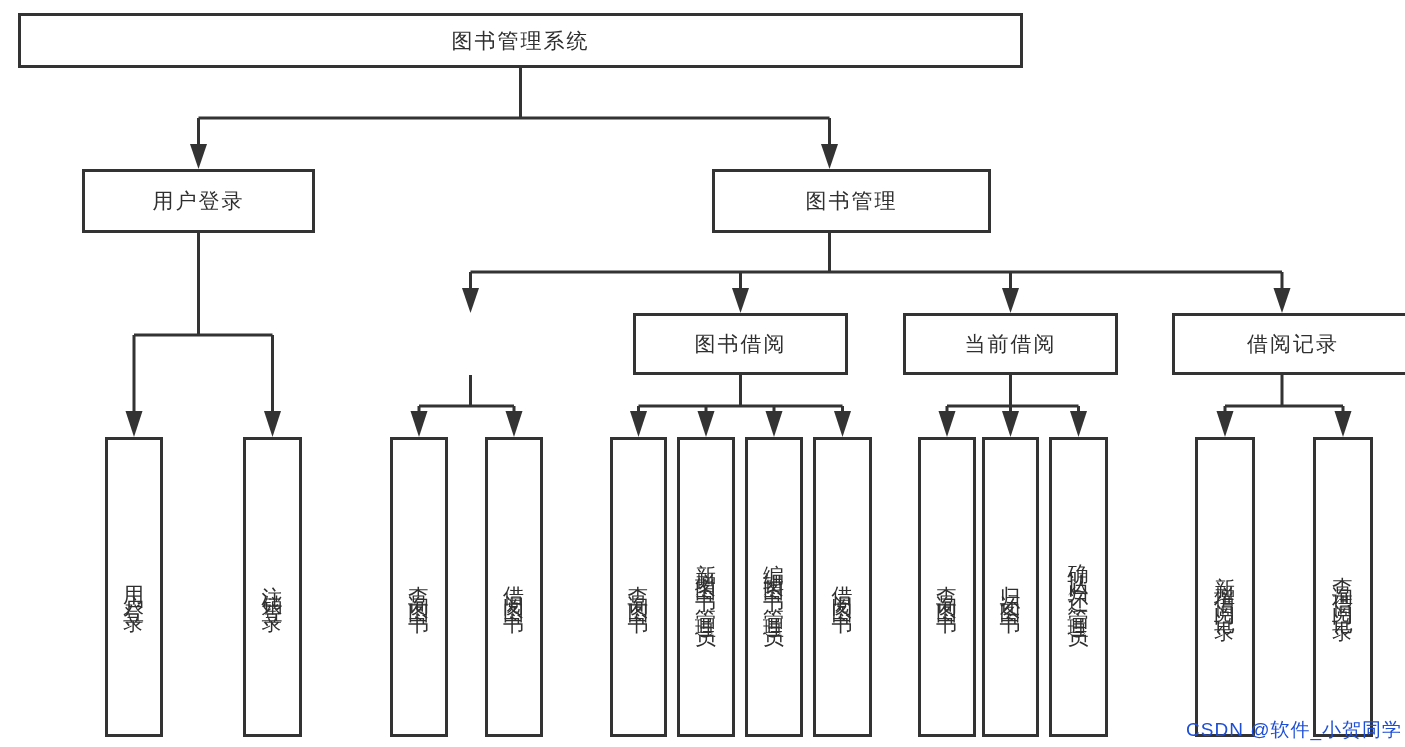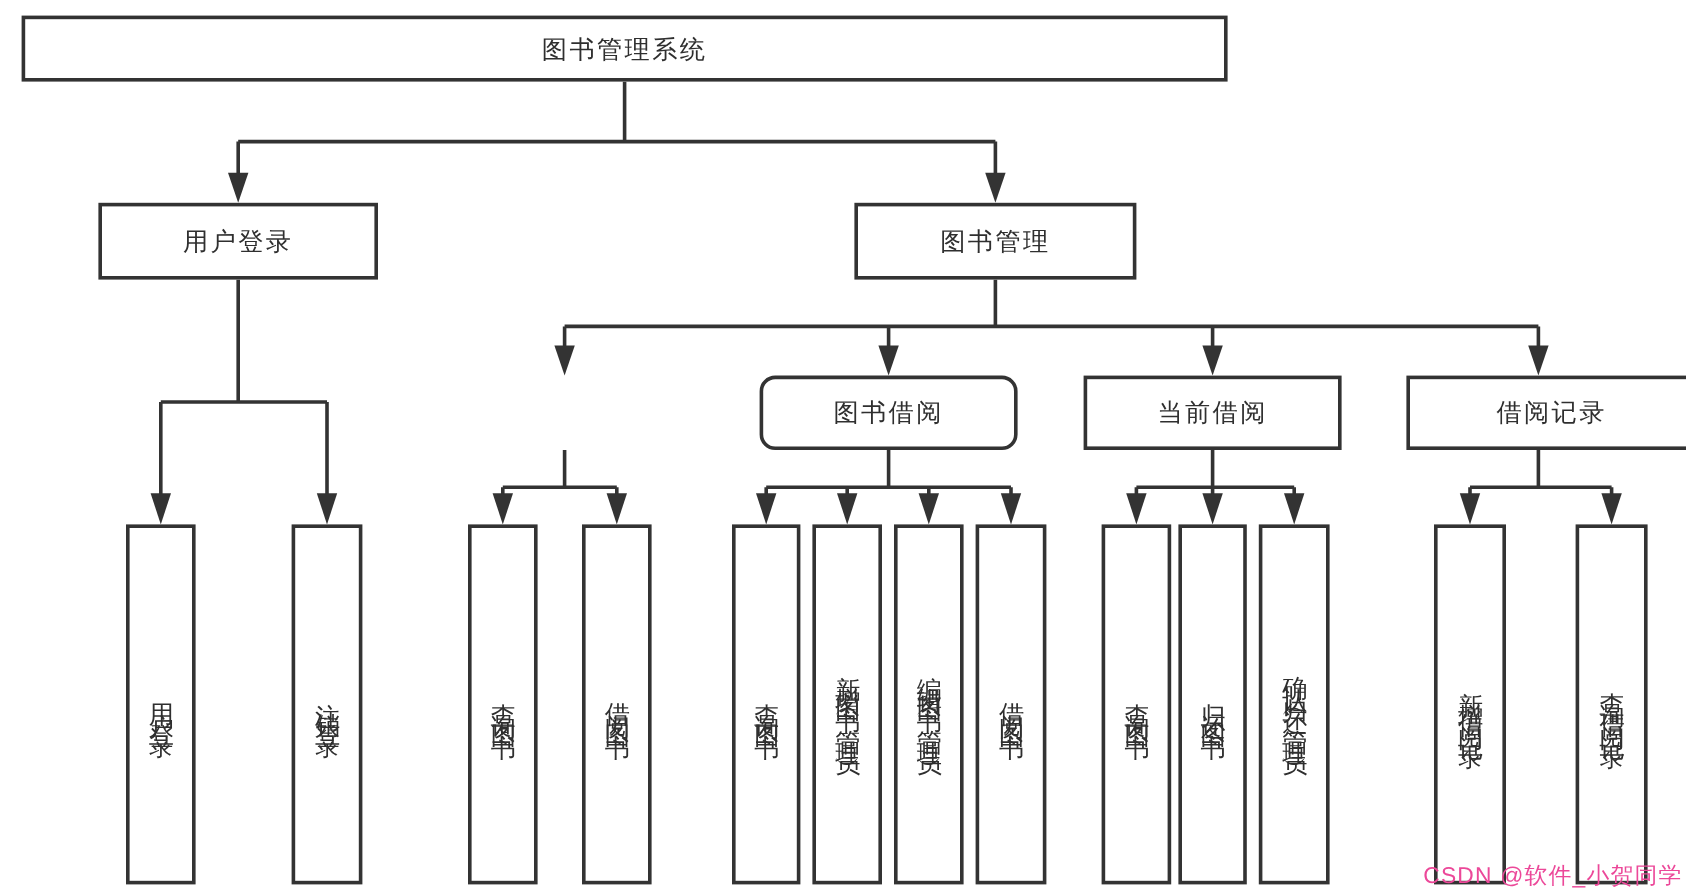--- a/index.html
+++ b/index.html
@@ -48,21 +48,21 @@
     text-orientation: mixed;
     color: #2f2f2f;
     font-size: 21px;
     letter-spacing: 9px;
     line-height: 1;
   }
   .watermark {
     position: absolute;
     right: 3px;
     bottom: 4px;
-    color: #ec4899;
+    color: #1d4ed8;
     font-size: 19px;
     letter-spacing: 1px;
     z-index: 10;
   }
 </style>
 </head>
 <body>
 
 <div class="canvas">
 
@@ -105,23 +105,23 @@
       <polygon points="1002,411 1019,411 1010.5,437"></polygon>
       <polygon points="1070,411 1087,411 1078.5,437"></polygon>
       <polygon points="1216.5,411 1233.5,411 1225,437"></polygon>
       <polygon points="1334.5,411 1351.5,411 1343,437"></polygon>
     </g>
   </svg>
 
   <div class="node" style="left:18px; top:13px; width:1005px; height:55px;">图书管理系统</div>
 
   <div class="node" style="left:82px; top:169px; width:233px; height:64px;">用户登录</div>
-  <div class="node" style="left:712px; top:169px; width:235px; height:64px;">图书管理</div>
+  <div class="node" style="left:712px; top:169px; width:279px; height:64px;">图书管理</div>
 
-  <div class="node" style="left:633px; top:313px; width:215px; height:62px;border-radius:13px;">图书借阅</div>
+  <div class="node" style="left:633px; top:313px; width:215px; height:62px;">图书借阅</div>
   <div class="node" style="left:903px; top:313px; width:215px; height:62px;font-family:Liberation Serif, serif;">当前借阅</div>
   <div class="node" style="left:1172px; top:313px; width:242px; height:62px;">借阅记录</div>
 
   <div class="leaf" style="left:105px; width:58px;">用户登录</div>
   <div class="leaf" style="left:243px; width:59px;">注销登录</div>
 
   <div class="leaf" style="left:390px; width:58px;">查询图书</div>
   <div class="leaf" style="left:485px; width:58px;">借阅图书</div>
 
   <div class="leaf" style="left:610px; width:57px;">查询图书</div>

